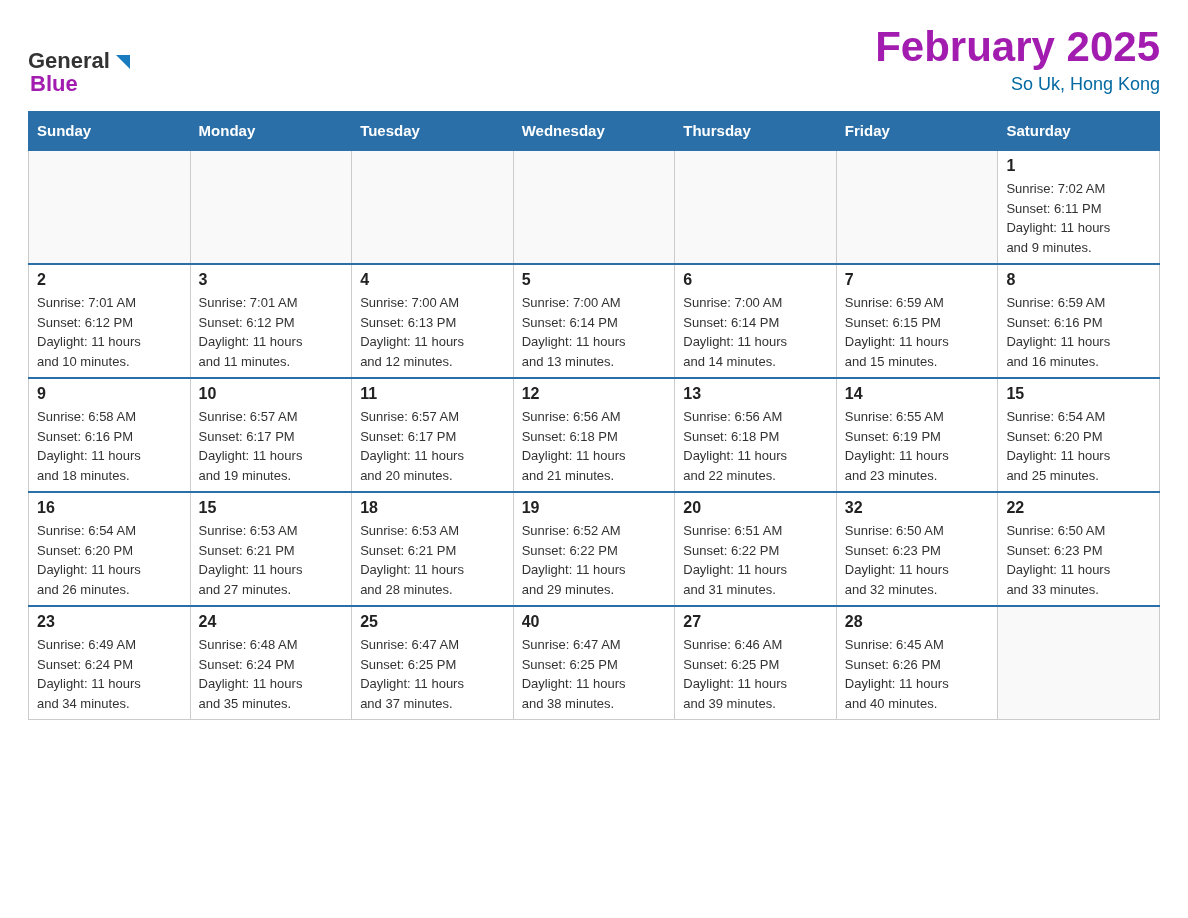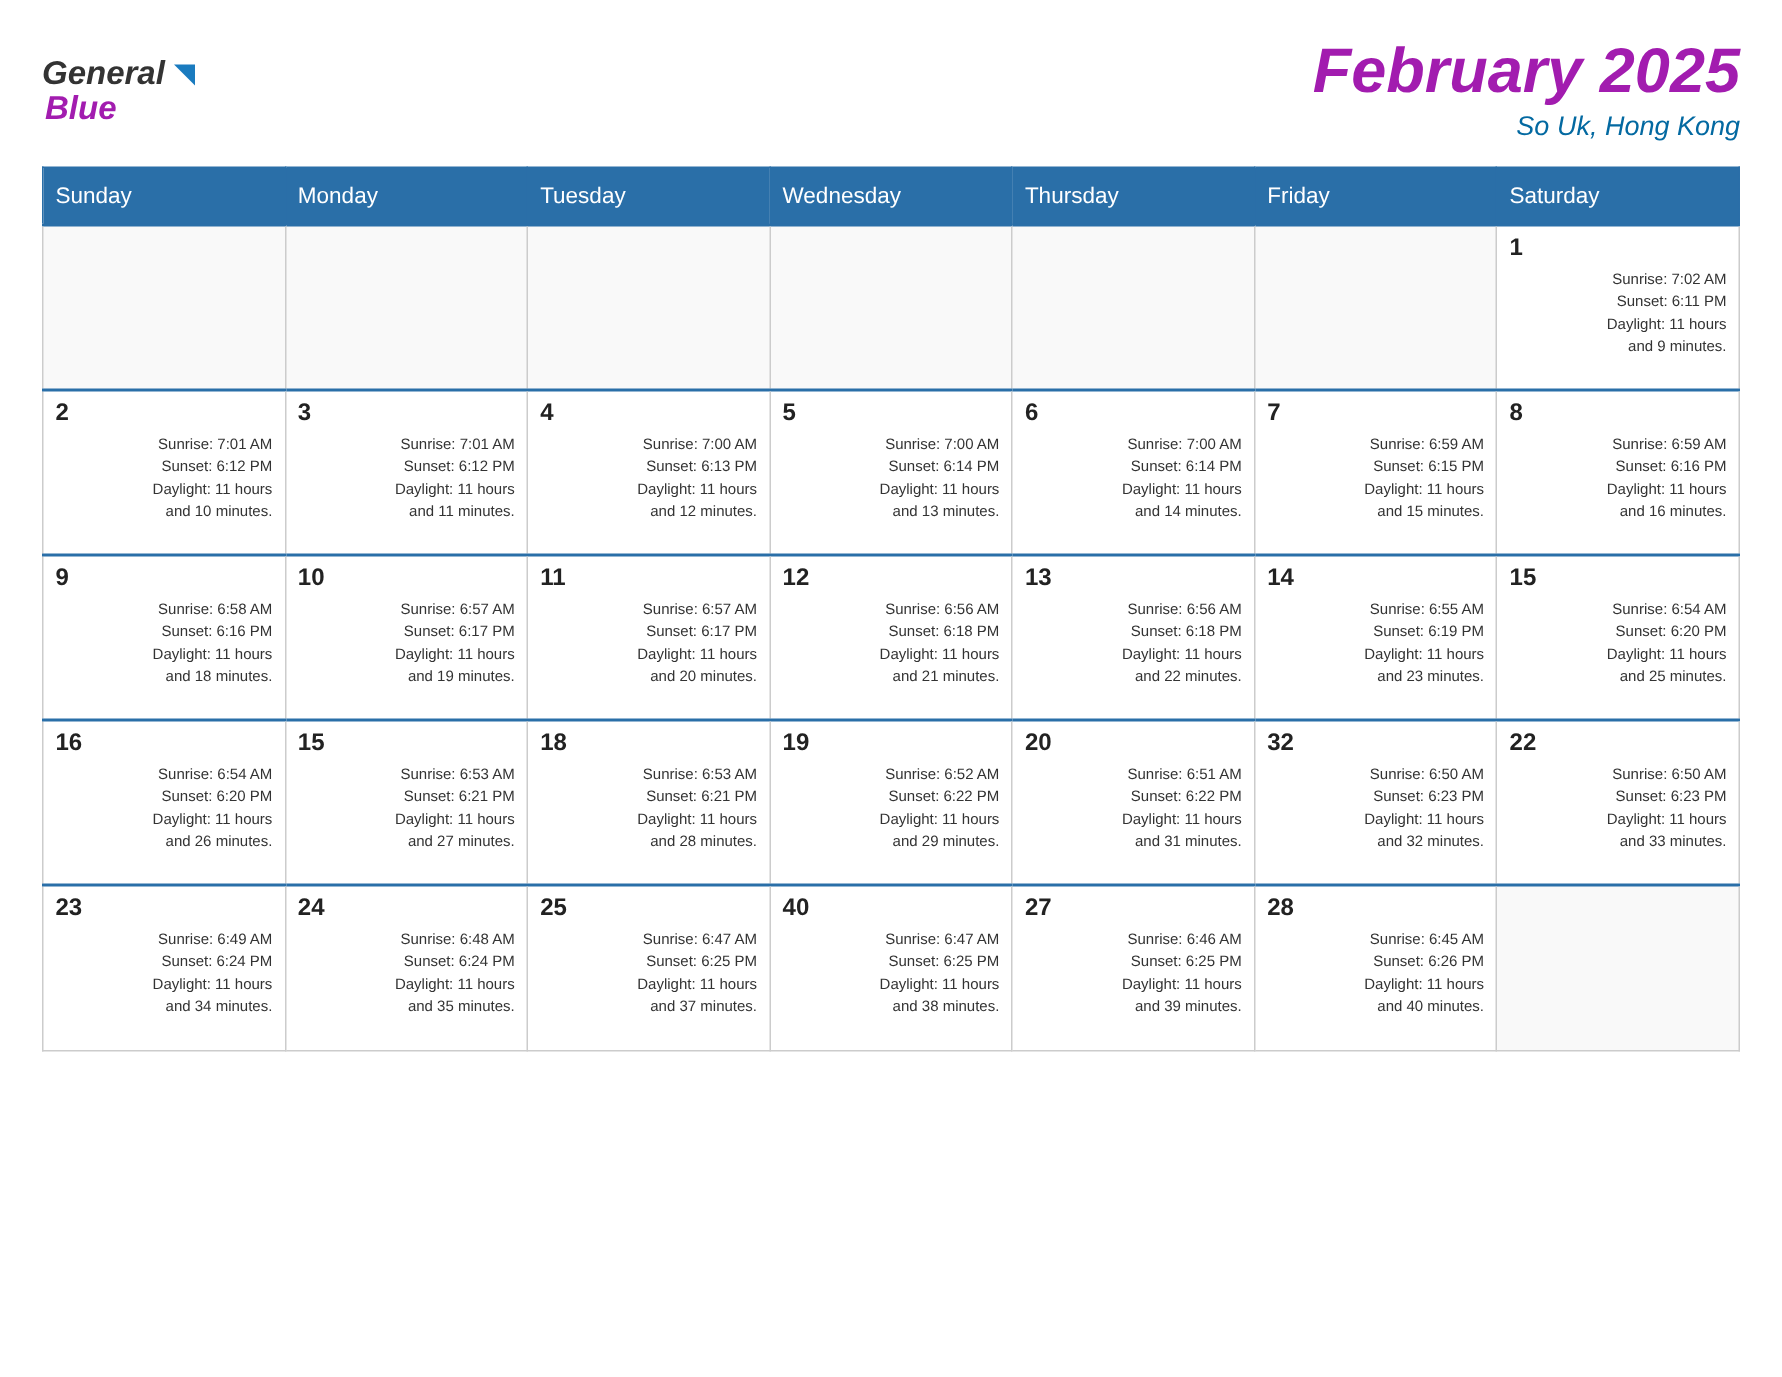--- a/index.html
+++ b/index.html
@@ -6,23 +6,22 @@
     body {
       font-family: Arial, Helvetica, sans-serif;
       background: #fff;
       padding: 24px 28px;
       width: 1188px;
       min-height: 918px;
     }
     .header {
       display: flex;
       justify-content: space-between;
-      align-items: center;
+      align-items: flex-end;
       margin-bottom: 16px;
-      font-style: italic;
     }
     .logo {
       display: flex;
       align-items: center;
       gap: 0;
     }
     .logo-text-general {
       font-size: 22px;
       font-weight: bold;
       color: #333;
@@ -43,21 +42,21 @@
     }
     .calendar {
       width: 100%;
       border-collapse: collapse;
       table-layout: fixed;
     }
     .calendar thead th {
       background-color: #2a6fa8;
       color: #fff;
       font-size: 15px;
-      font-weight: normal;
+      font-weight: bold;
       padding: 10px 8px;
       text-align: left;
       border: 1px solid #2a6fa8;
     }
     .calendar tbody td {
       border: 1px solid #ccc;
       vertical-align: top;
       padding: 6px 8px;
       height: 110px;
       width: 14.28%;
@@ -65,24 +64,23 @@
     .calendar tbody tr td {
       border-top: 2px solid #2a6fa8;
     }
     .day-number {
       font-size: 16px;
       font-weight: bold;
       color: #222;
       margin-bottom: 4px;
     }
     .day-info {
-      font-size: 10px;
+      font-size: 13px;
       color: #333;
       line-height: 1.5;
-      text-align: right;
     }
     .empty-cell {
       background: #f9f9f9;
     }
     
     .logo-wrap {
       display: flex;
       flex-direction: column;
       line-height: 1;
     }

